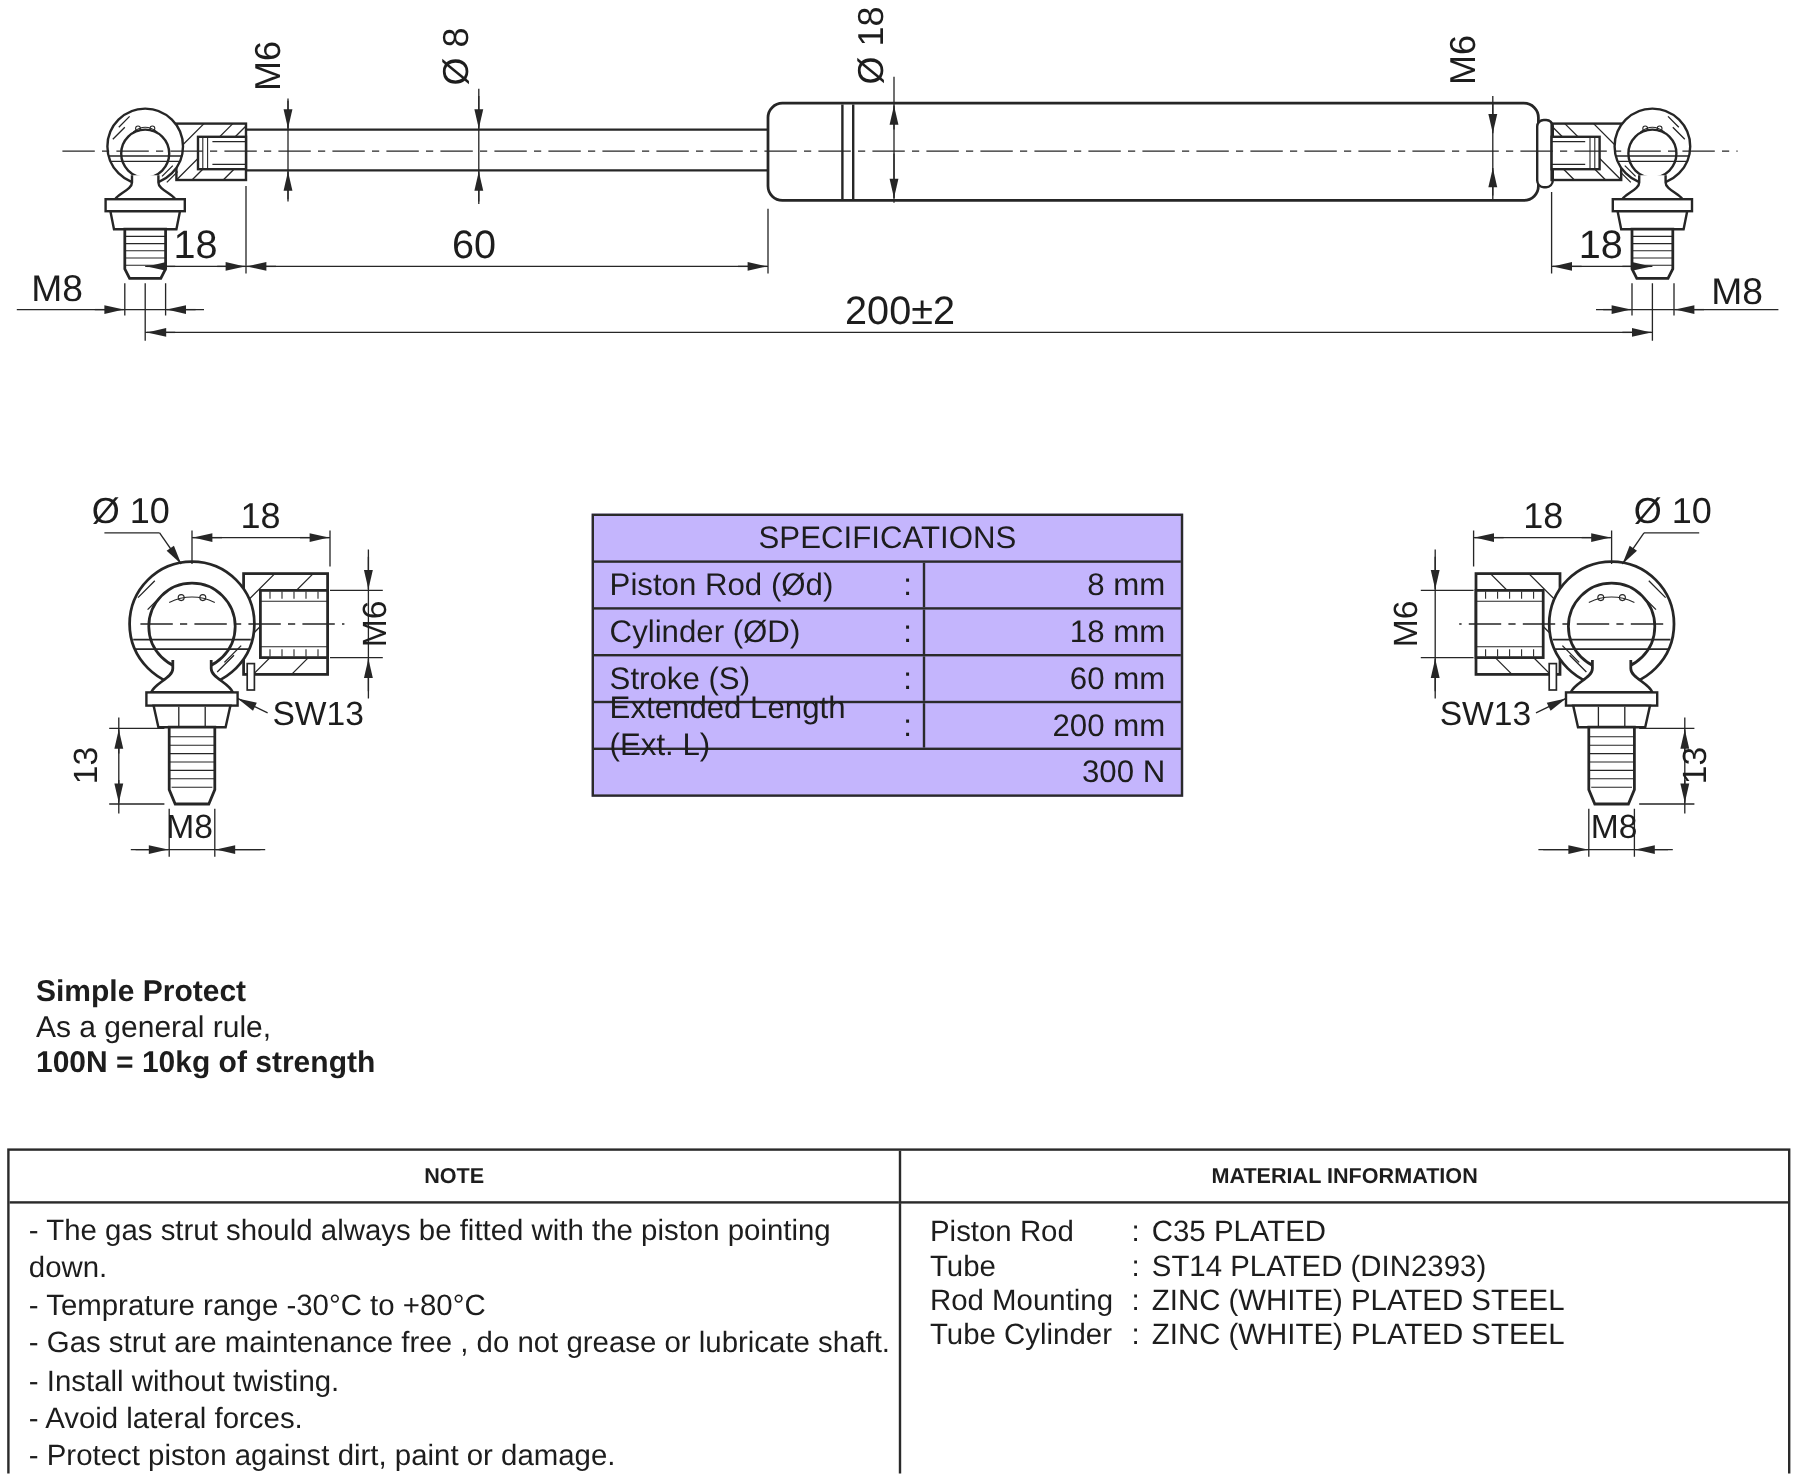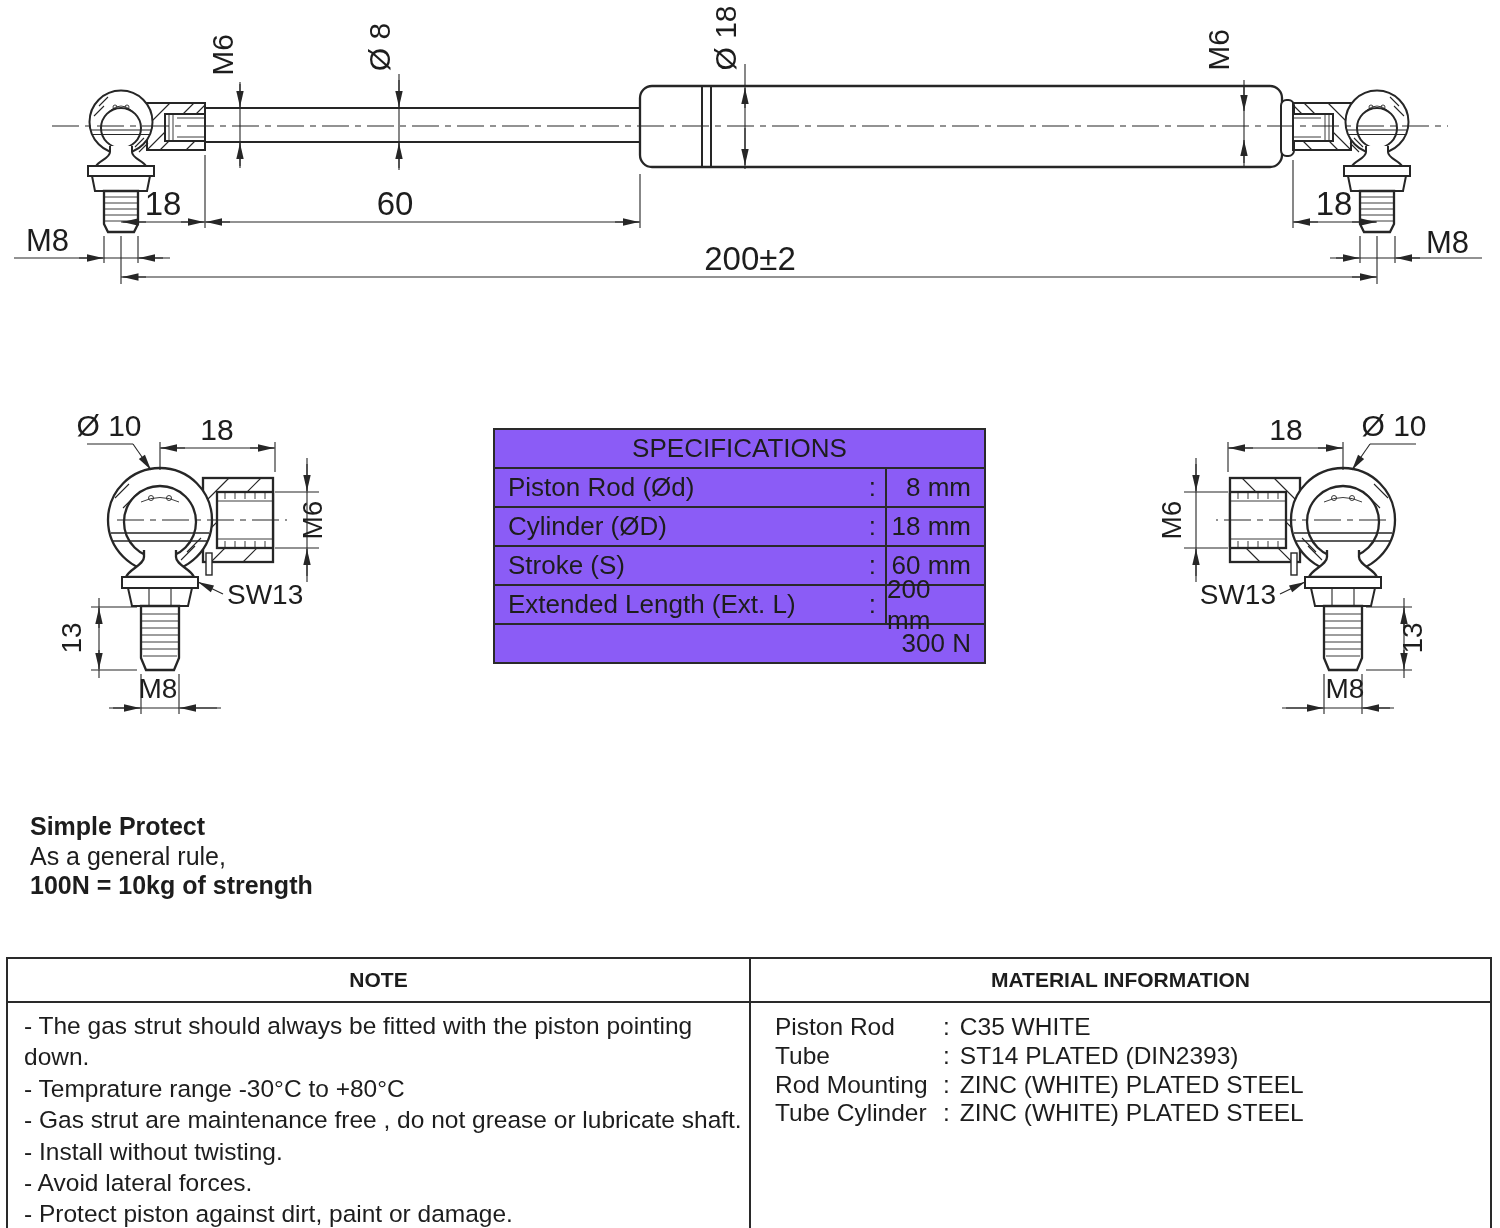--- a/index.html
+++ b/index.html
@@ -16,32 +16,32 @@
   .w2{stroke-width:2}
   .w22{stroke-width:2.3}
   .wf{fill:#fff}
   .cl{stroke:#262626;stroke-width:1.1;fill:none;stroke-dasharray:27 6 6 6}
   svg text{fill:#1d1d1d;font-family:"Liberation Sans",sans-serif}
   .t33{font-size:33px}
   .t31{font-size:31px}
   .t30{font-size:30px}
   .t28{font-size:28px}
   
-  #spec{left:493px;top:428px;width:489px;border:2px solid #2a2a2a;font-size:26px;background:#8b5cf6}
+  #spec{left:493px;top:428px;width:489px;border:2px solid #2a2a2a;font-size:26px;background:#c4b5fd}
   .spec-title{height:37px;display:flex;align-items:center;justify-content:center;border-bottom:2px solid #2a2a2a}
   .spec-row{display:flex;height:37px;border-bottom:2px solid #2a2a2a}
   .spec-row:last-child{border-bottom:none}
-  .spec-label{width:392px;border-right:2px solid #2a2a2a;display:flex;align-items:center;justify-content:space-between;padding:0 9px 0 13px;box-sizing:border-box}
+  .spec-label{width:276px;border-right:2px solid #2a2a2a;display:flex;align-items:center;justify-content:space-between;padding:0 9px 0 13px;box-sizing:border-box}
   .spec-value{flex:1;display:flex;align-items:center;justify-content:flex-end;padding-right:13px}
   
   #sm{left:30px;top:812px;font-size:25px;line-height:29.5px}
   .b{font-weight:bold}
   
   #bt{left:6px;top:957px;width:1486px;border:2px solid #2a2a2a;display:grid;grid-template-columns:741px 1fr;box-sizing:border-box;background:#fff}
-  .bt-h{height:42px;display:flex;align-items:center;justify-content:center;font-weight:bold;font-size:21px;border-bottom:2px solid #2a2a2a}
+  .bt-h{height:42px;display:flex;align-items:center;justify-content:center;font-weight:bold;font-size:18px;border-bottom:2px solid #2a2a2a}
   .bt-hr{border-left:2px solid #2a2a2a}
   .bt-body-l{padding:7px 4px 14px 16px;font-size:24.5px;line-height:31.4px}
   .bt-body-r{border-left:2px solid #2a2a2a;padding:10px 4px 14px 24px;font-size:24.5px;line-height:28.8px}
   .m-row{display:flex}
   .m-label{width:168px;flex-shrink:0}
   .m-colon{margin-right:10px}
 </style>
 </head>
 <body>
 
@@ -263,21 +263,21 @@
     <div>- Install without twisting.</div>
     <div>- Avoid lateral forces.</div>
     <div>- Protect piston against dirt, paint or damage.</div>
 
   </div>
 
   <div class="bt-body-r">
     <div class="m-row">
       <span class="m-label">Piston Rod</span>
       <span class="m-colon">:</span>
-      <span>C35 WHITE</span>
+      <span>C35 PLATED</span>
     </div>
     <div class="m-row">
       <span class="m-label">Tube</span>
       <span class="m-colon">:</span>
       <span>ST14 PLATED (DIN2393)</span>
     </div>
     <div class="m-row">
       <span class="m-label">Rod Mounting</span>
       <span class="m-colon">:</span>
       <span>ZINC (WHITE) PLATED STEEL</span>

